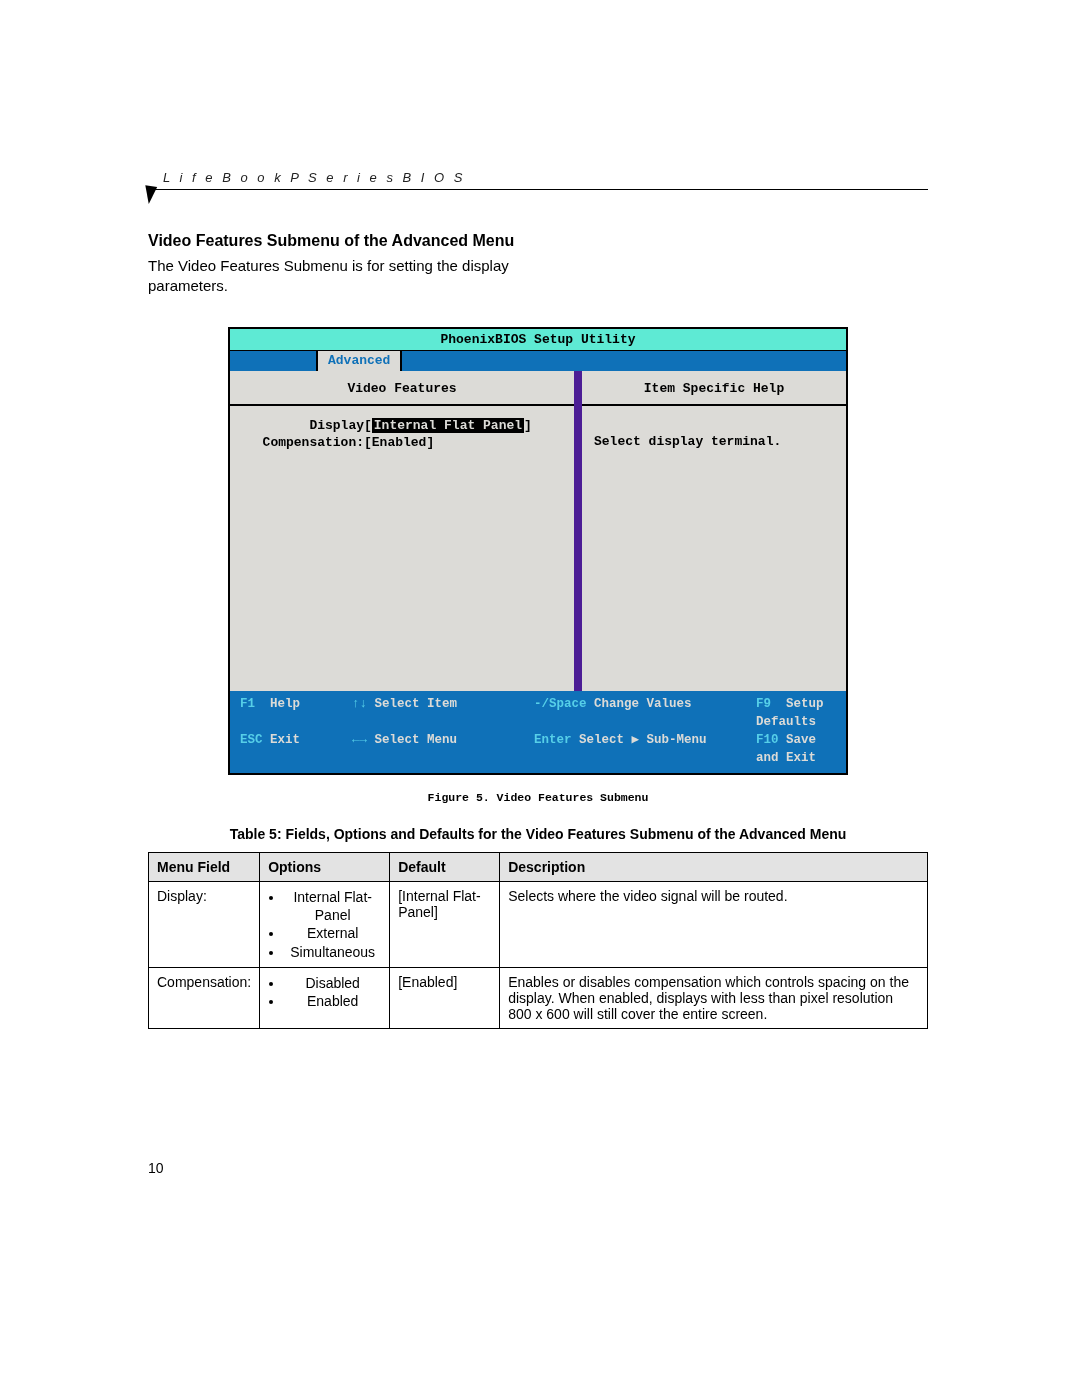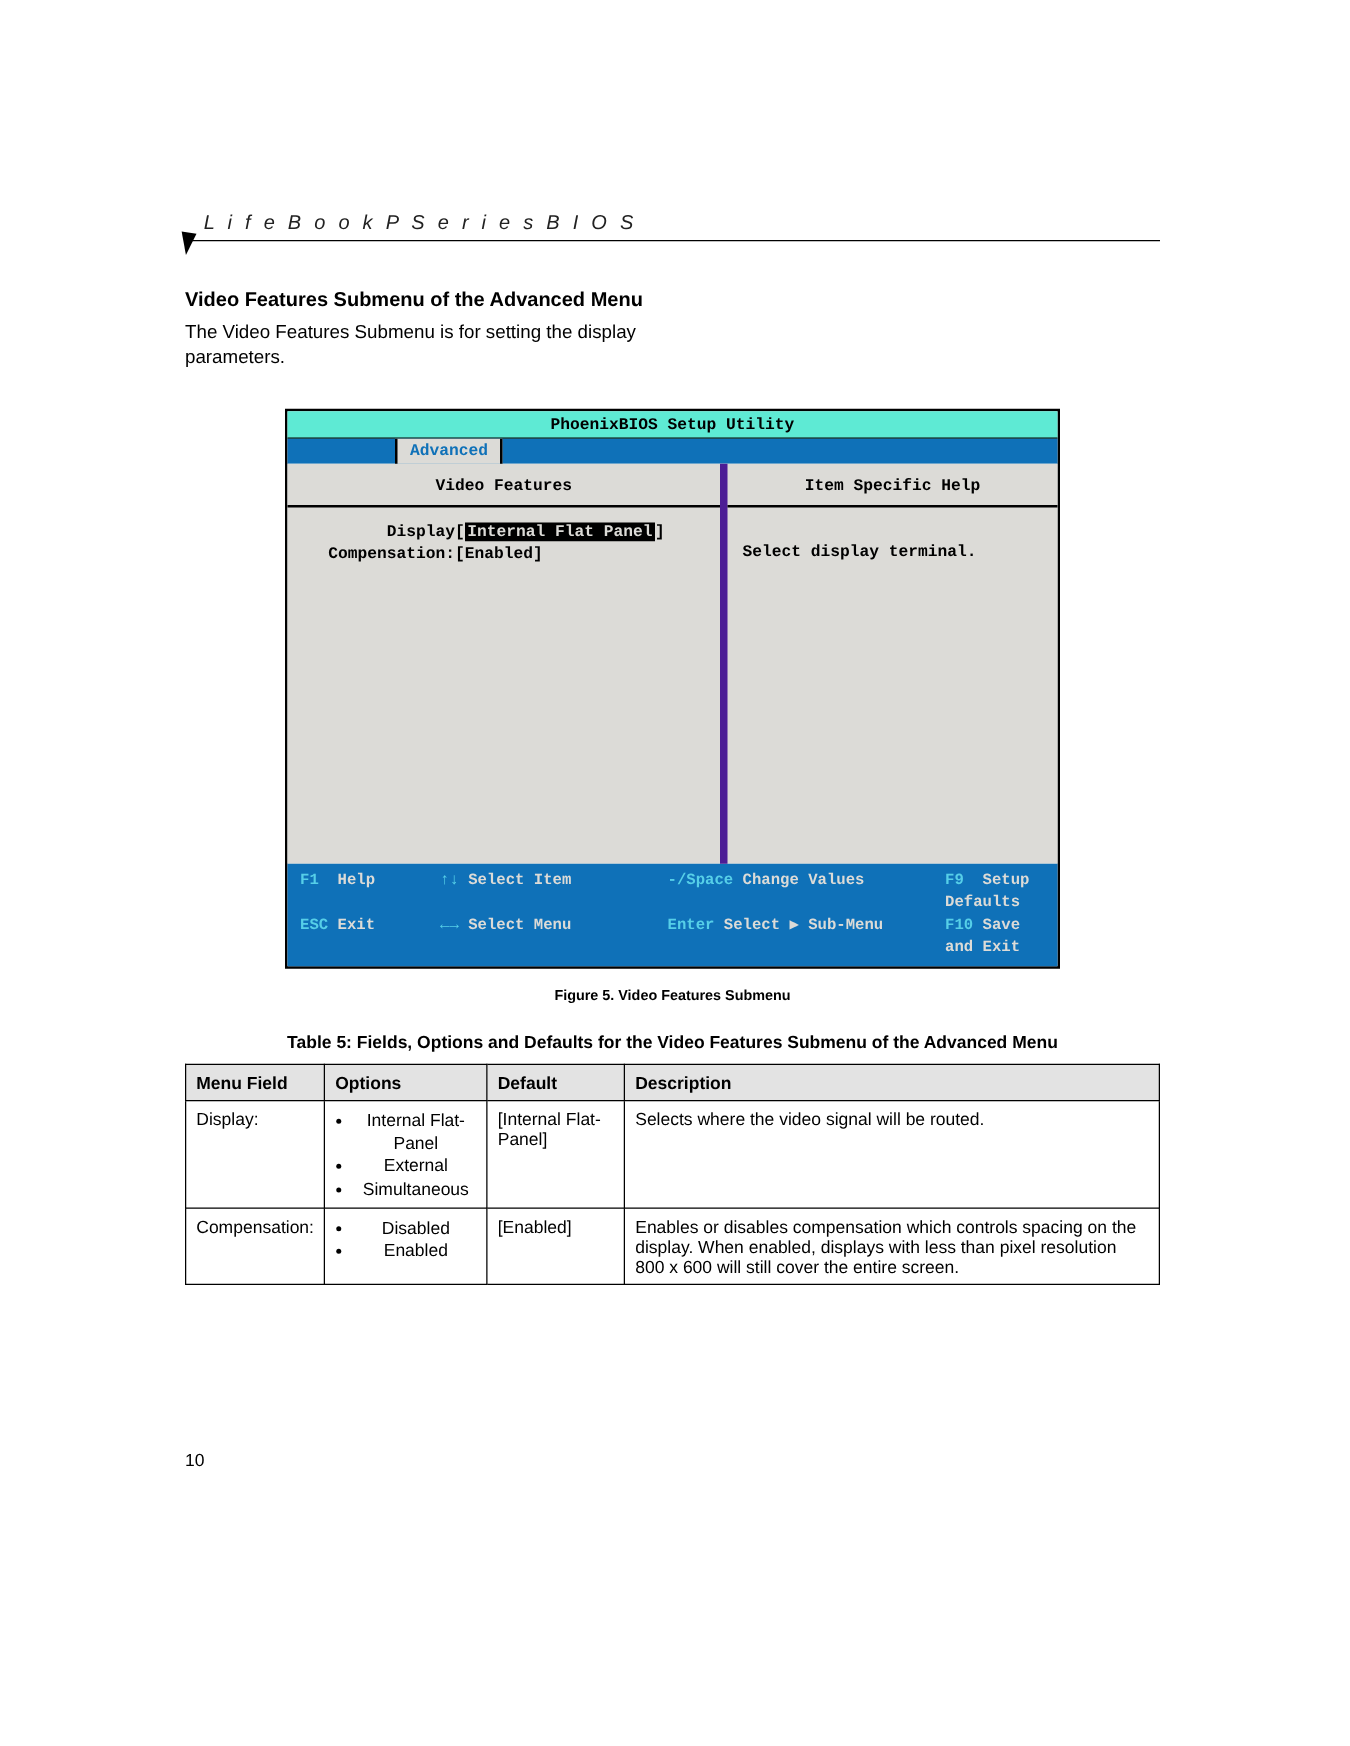--- a/index.html
+++ b/index.html
@@ -15,21 +15,21 @@
       position: absolute;
       left: 148px;
       top: 168px;
       width: 780px;
     }
     .header-rule {
       position: relative;
       height: 28px;
     }
     .header-text {
-      font-size: 16px;
+      font-size: 13px;
       letter-spacing: 3px;
       font-style: italic;
       color: #222;
       padding-left: 15px;
       padding-top: 2px;
     }
     .header-line {
       border-top: 1px solid #000;
       margin-top: 4px;
     }
@@ -86,21 +86,21 @@
       border-right: 2px solid #000;
       font-weight: bold;
     }
     .bios-body {
       display: flex;
       height: 320px;
       background: #dcdbd7;
     }
     .bios-left {
       flex: 1;
-      border-right: 6px solid #4c1d95;
+      border-right: 8px solid #4c1d95;
       padding: 10px 14px;
     }
     .bios-right {
       width: 264px;
       padding: 10px 12px;
     }
     .bios-subhead {
       text-align: center;
       padding-bottom: 8px;
       border-bottom: 2px solid #000;
@@ -133,20 +133,21 @@
     .ft-k { color: #56cfe8; }
     .ft-col1 { width: 100px; }
     .ft-col2 { width: 170px; }
     .ft-col3 { width: 210px; }
     .ft-col4 { flex: 1; }
     .caption {
       text-align: center;
       font-size: 11.5px;
       font-weight: bold;
       margin-top: 16px;
+      font-family: Liberation Mono, monospace;
     }
     .table-title {
       text-align: center;
       font-size: 14px;
       font-weight: bold;
       margin-top: 22px;
       margin-bottom: 10px;
     }
     table.fields {
       border-collapse: collapse;

